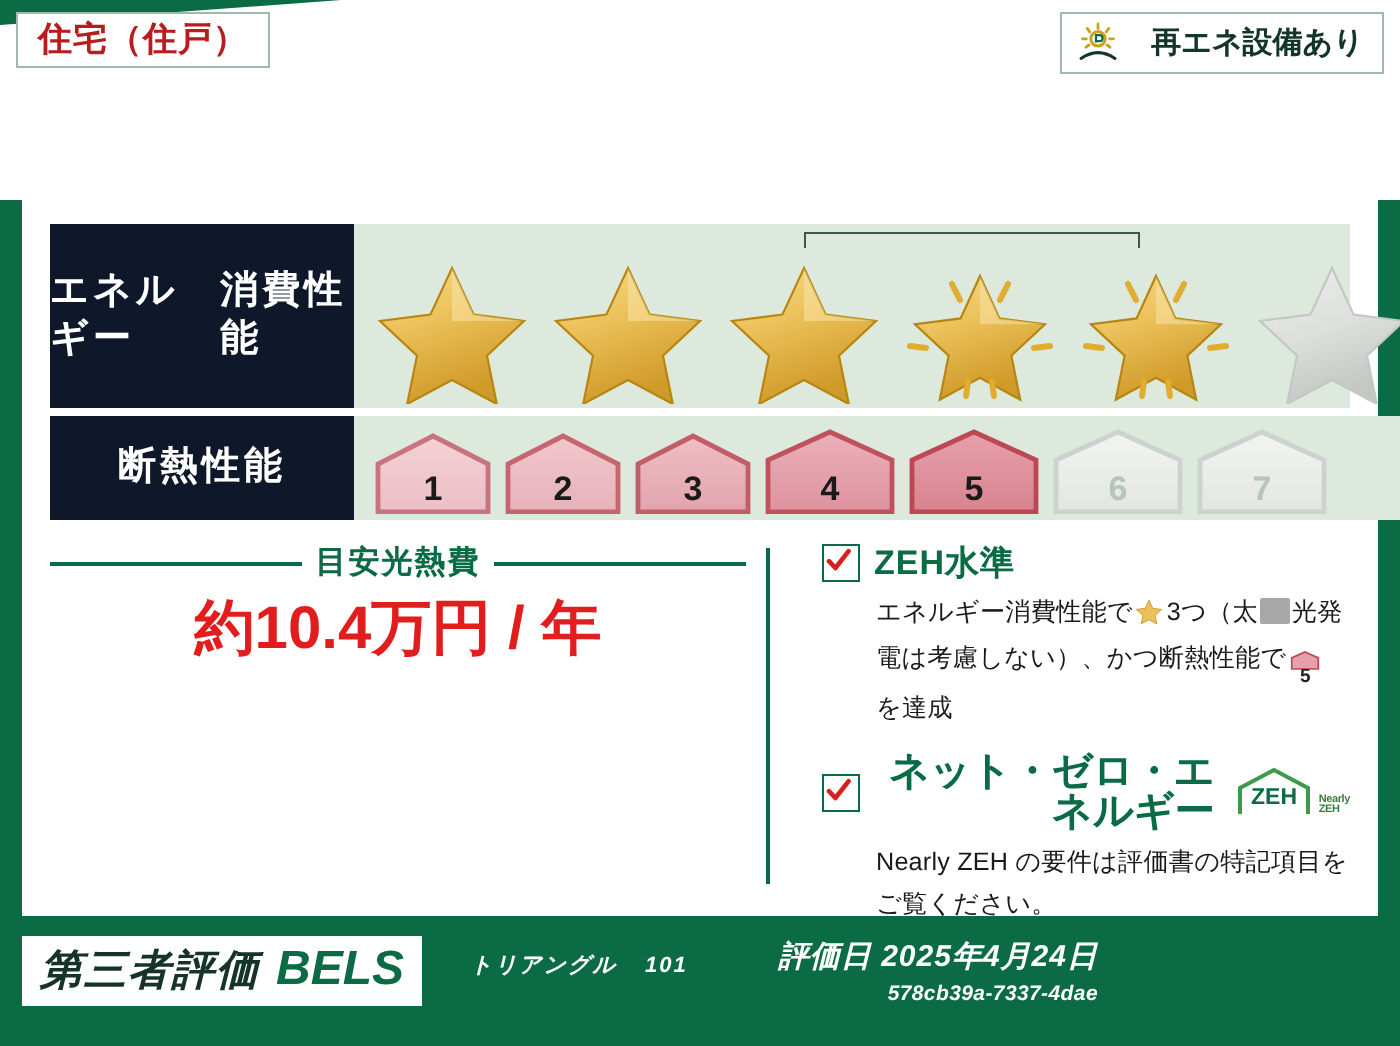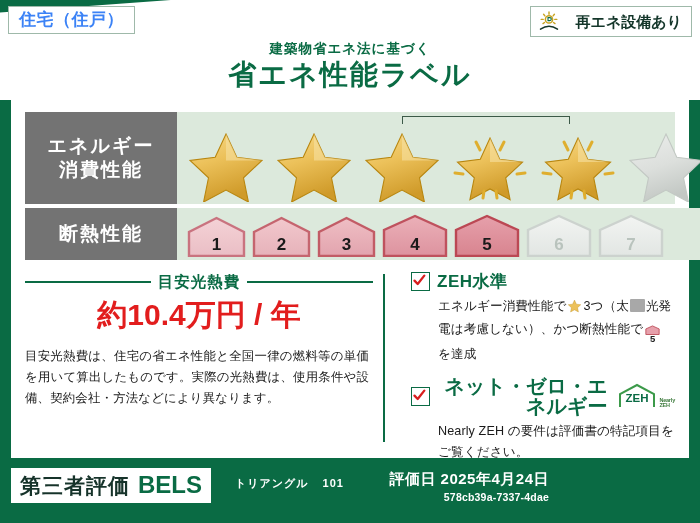--- a/index.html
+++ b/index.html
@@ -20,21 +20,21 @@
   }
   .diag .wedge2{
     position:absolute;left:0;top:46px;width:700px;height:100px;background:#fff;
   }
 
   
   .tag-jutaku{
     position:absolute;left:8px;top:6px;z-index:6;
     background:#fff;border:1px solid #9fb9aa;
     padding:4px 10px 5px 10px;
-    font-size:17px;font-weight:bold;color:#3b82f6;letter-spacing:.5px;
+    font-size:17px;font-weight:bold;color:#b91c1c;letter-spacing:.5px;
     line-height:1;
   }
   
   .tag-saiene{
     position:absolute;right:8px;top:6px;z-index:6;
     background:#fff;border:1px solid #9fb9aa;
     padding:4px 9px 5px 7px;
     display:flex;align-items:center;gap:16px;
     font-size:15px;font-weight:bold;color:#14362a;line-height:1;
   }
@@ -49,22 +49,22 @@
   .card{
     position:absolute;left:11px;top:100px;width:678px;height:358px;
     background:#fff;
   }
 
   
   .perf-row{position:relative;display:flex;align-items:stretch;background:#dce9dc;}
   .perf-row.r1{position:absolute;left:14px;top:12px;width:650px;height:92px;}
   .perf-row.r2{position:absolute;left:14px;top:108px;width:675px;height:52px;}
   .perf-label{
-    width:152px;flex:0 0 152px;background:#737373;color:#fff;
-    display:flex;flex-direction:column;align-items:center;justify-content:center;
+    width:152px;flex:0 0 152px;background:#0f172a;color:#fff;
+    display:flex;flex-direction:row;align-items:center;justify-content:center;
     font-weight:bold;letter-spacing:2px;line-height:1.25;
   }
   .perf-row.r1 .perf-label{font-size:19px;}
   .perf-row.r2 .perf-label{font-size:19px;}
   .perf-body{flex:1;position:relative;}
 
   
   .solar-note{
     position:absolute;left:214px;top:2px;width:190px;text-align:center;z-index:3;
   }
@@ -125,21 +125,21 @@
     font-size:9.5px;font-weight:bold;color:#222;line-height:1;
   }
   .redact{
     display:inline-block;width:15px;height:13px;background:#a8a8a8;
     vertical-align:-2px;margin:0 1px;border-radius:1px;
   }
   .zeh-logo{display:inline-flex;align-items:flex-end;gap:2px;vertical-align:-5px;margin-left:3px;}
   .zeh-logo .nearly{font-size:5.5px;font-weight:bold;color:#3c7a3c;line-height:1.05;letter-spacing:-.2px;}
 
   
-  .footer{position:absolute;left:0;top:462px;width:561px;height:61px;}
+  .footer{position:absolute;left:0;top:462px;width:561px;height:61px;font-style:italic;}
   .bels-box{
     position:absolute;left:11px;top:6px;background:#fff;
     padding:5px 9px 6px 9px;line-height:1;display:flex;align-items:baseline;gap:8px;
   }
   .bels-box .jp{font-size:21px;font-weight:bold;color:#16332a;letter-spacing:1px;}
   .bels-box .en{font-size:24px;font-weight:bold;color:#0a6b44;letter-spacing:0px;}
   .triangle-txt{
     position:absolute;left:235px;top:16px;color:#fff;font-size:11px;font-weight:bold;
     letter-spacing:1px;line-height:1;
   }
@@ -173,24 +173,20 @@
           <line x1="17.0" y1="12.6" x2="15.5" y2="11.5"></line>
         </g>
         <circle cx="11" cy="8.4" r="3.6" fill="none" stroke="#c8a21e" stroke-width="1.5"></circle>
         <path d="M10 6.6 h1.8 a1.5 1.5 0 0 1 0 3 h-1.8 z M10 6.6 v3.6" fill="none" stroke="#0a6b44" stroke-width="1.1"></path>
         <path d="M2.5 18.2 Q11 12.4 19.5 18.2" fill="none" stroke="#14362a" stroke-width="1.5" stroke-linecap="round"></path>
       </svg>
     </span>
     <span>再エネ設備あり</span>
   </div>
 
-  <div class="title-wrap">
-    <div class="title-sub">建築物省エネ法に基づく</div>
-    <div class="title-main">省エネ性能ラベル</div>
-  </div>
 
   <div class="card">
 
     <div class="perf-row r1">
       <div class="perf-label">
         <span>エネルギー</span>
         <span>消費性能</span>
       </div>
       <div class="perf-body">
 
@@ -363,21 +359,20 @@
     </div>
 
     <div class="lower">
       <div class="lower-left">
         <div class="cost-head">
           <span class="line"></span>
           <span class="t">目安光熱費</span>
           <span class="line"></span>
         </div>
         <div class="cost-val">約10.4万円 / 年</div>
-        <div class="cost-desc">目安光熱費は、住宅の省エネ性能と全国一律の燃料等の単価を用いて算出したものです。実際の光熱費は、使用条件や設備、契約会社・方法などにより異なります。</div>
       </div>
 
       <div class="divider"></div>
 
       <div class="lower-right">
 
         <div class="chk-row">
           <span class="chk">
             <svg width="13" height="13" viewBox="0 0 13 13">
               <path d="M1.5,6.6 L4.7,10 L11.3,1.6" fill="none" stroke="#d81e1e" stroke-width="2.3" stroke-linecap="round" stroke-linejoin="round"></path>

